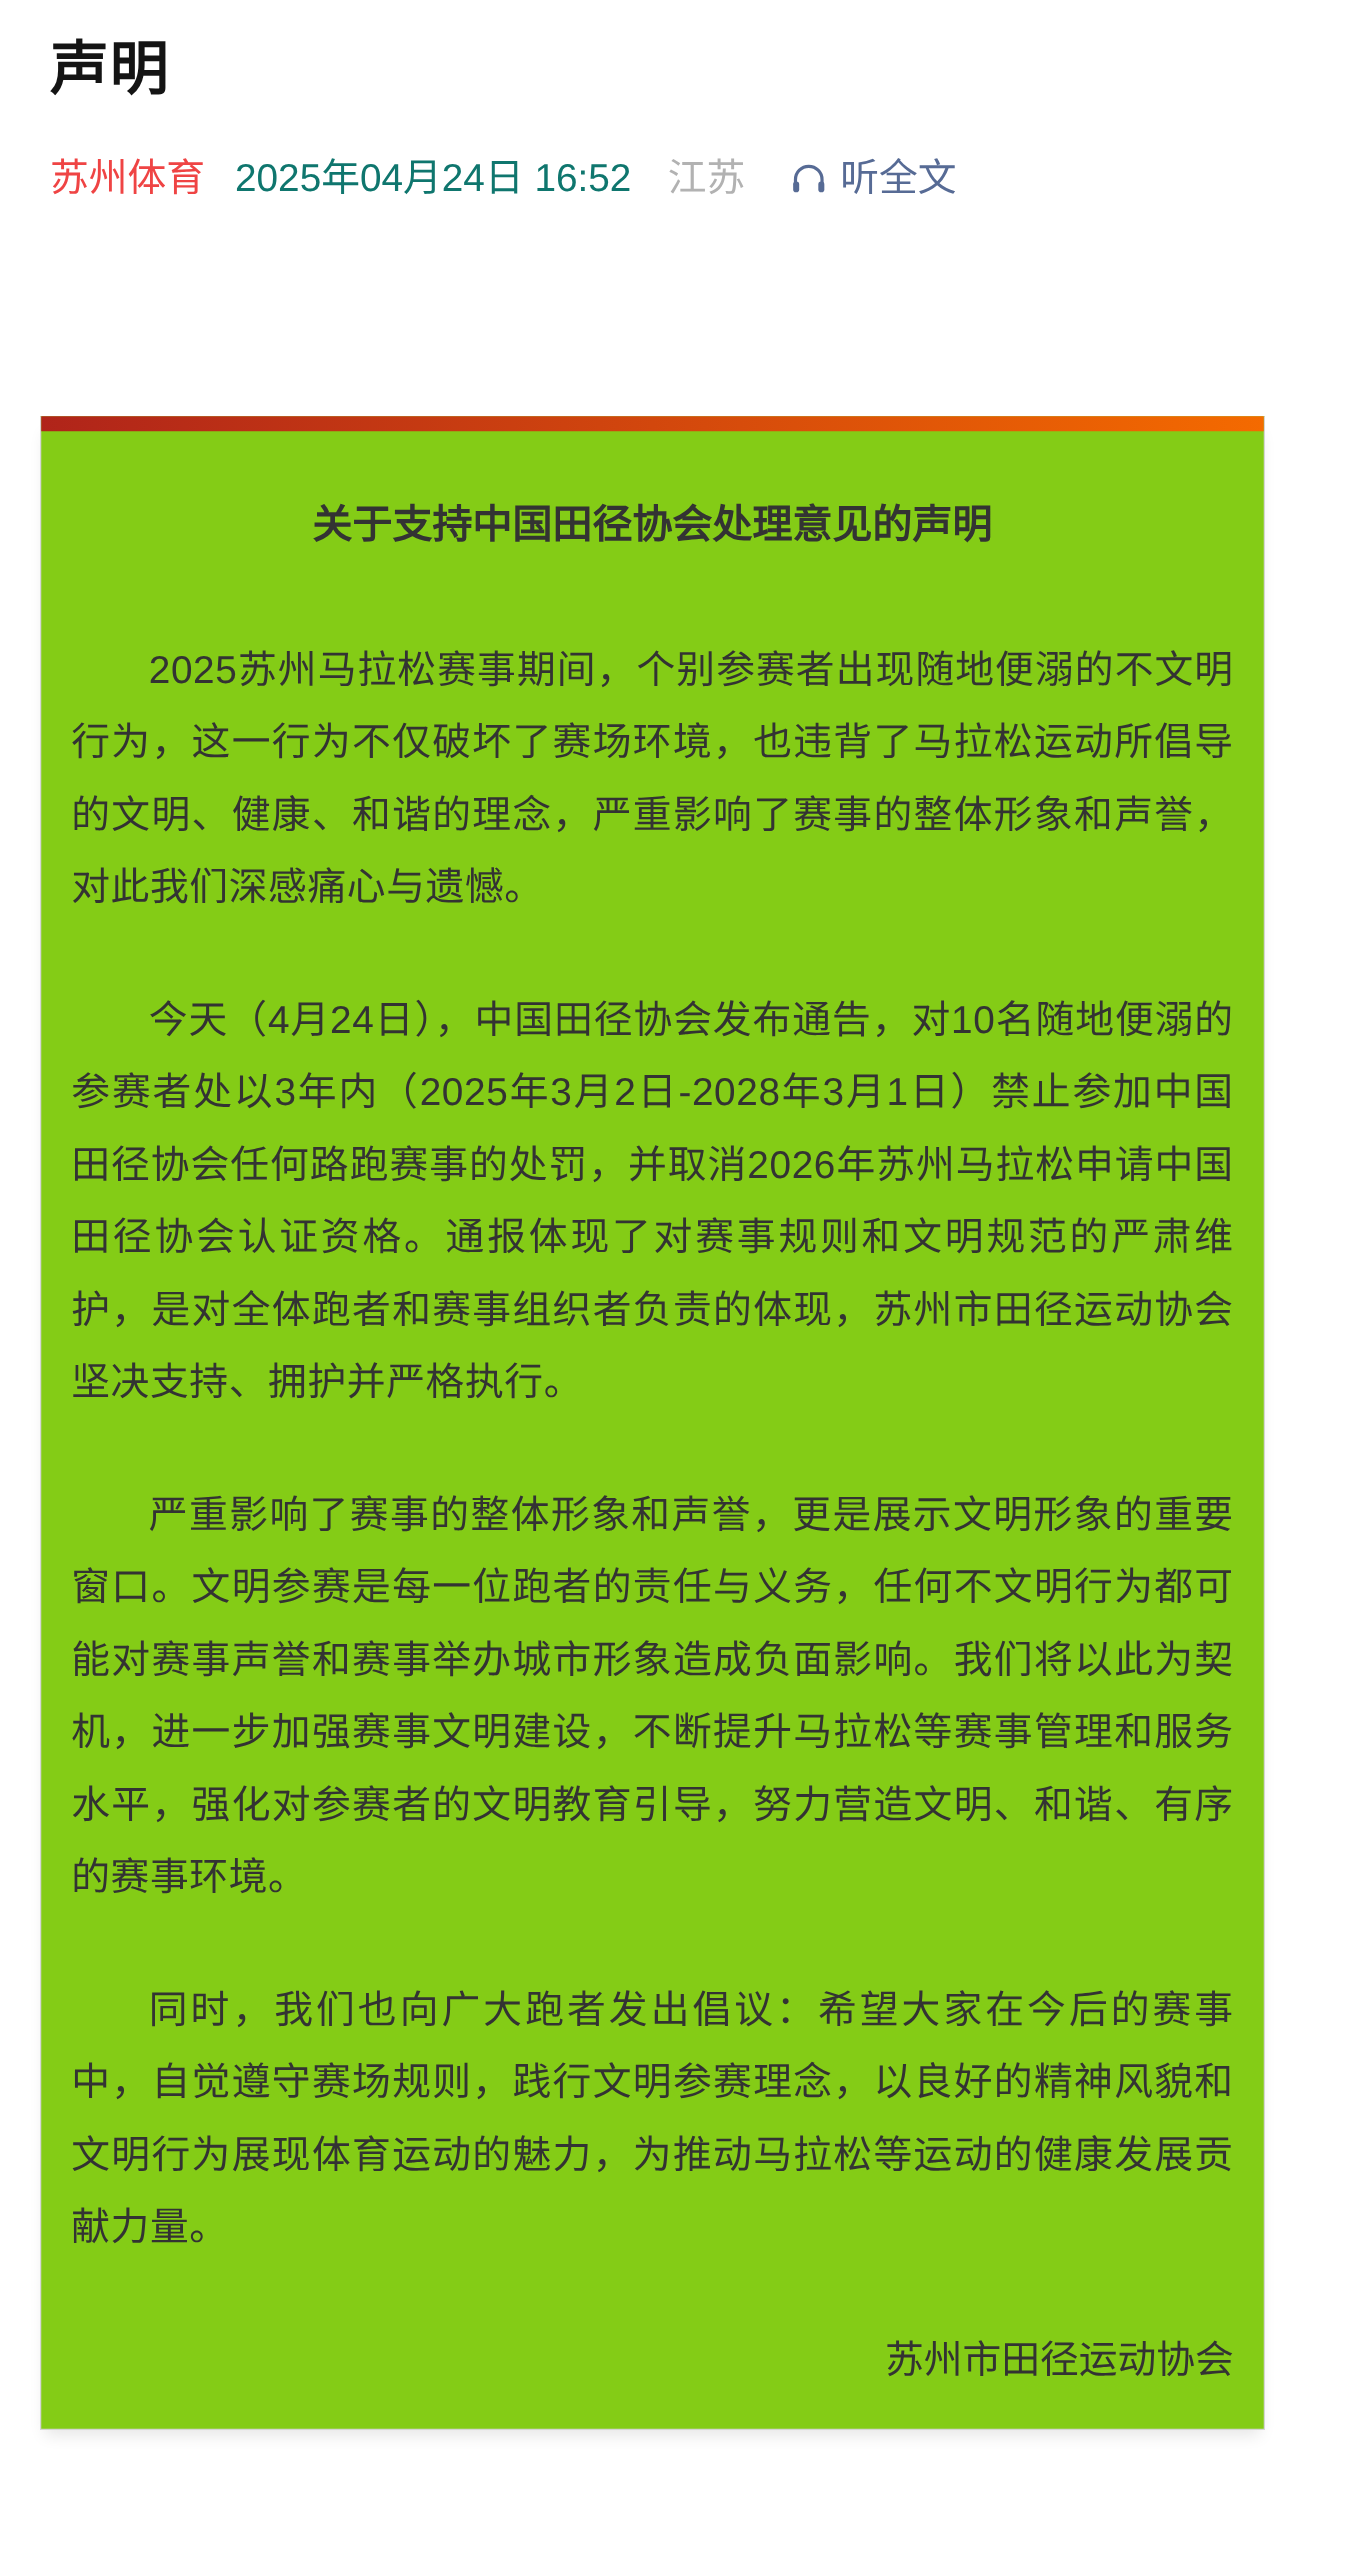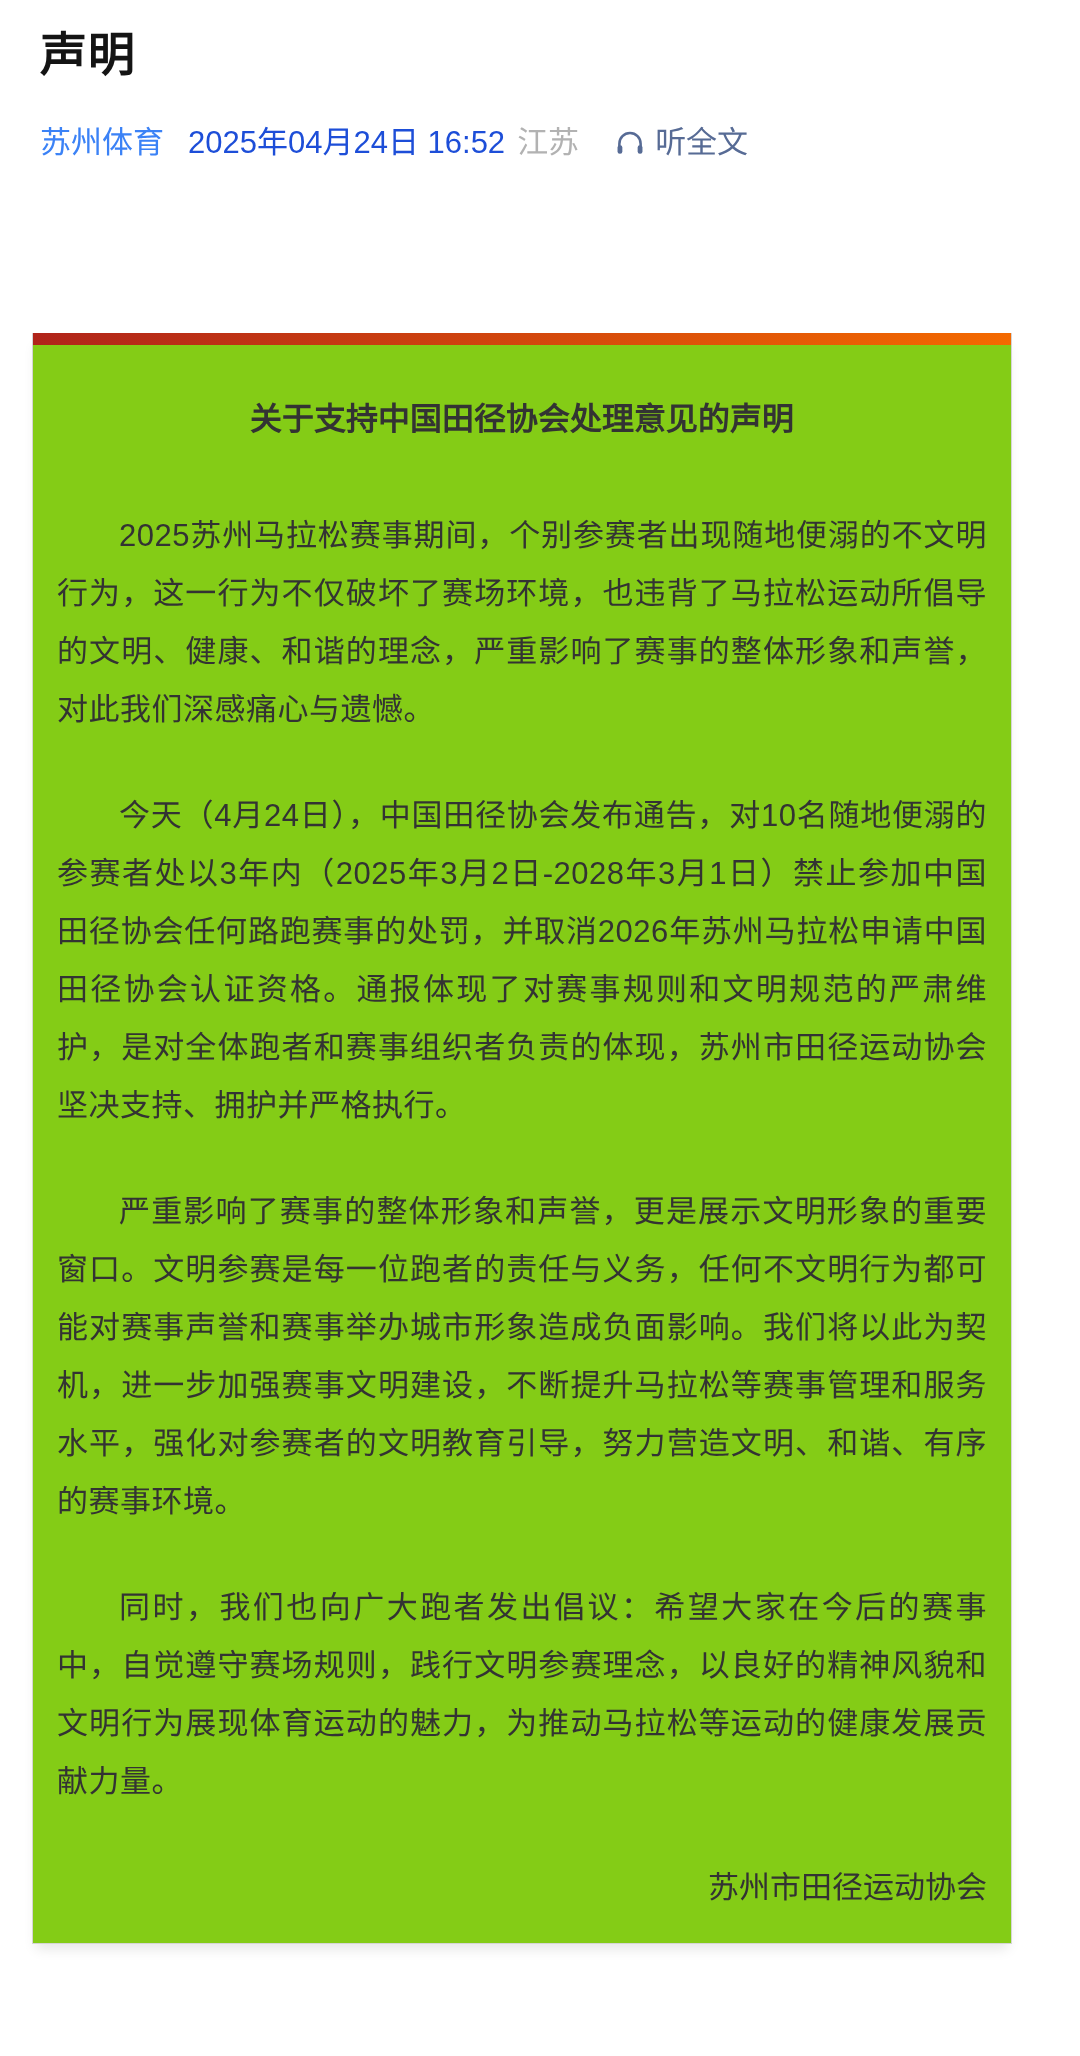--- a/index.html
+++ b/index.html
@@ -22,23 +22,23 @@
     letter-spacing:1px;
   }
   .byline {
     margin:36px 0 0 40px;
     display:flex;
     align-items:center;
     font-size:31px;
     line-height:44px;
     white-space:nowrap;
   }
-  .account-link { color:#3b82f6; cursor:pointer; }
-  .publish-date { color:#1d4ed8; margin-left:24px; }
-  .location-label { color:#b2b2b2; margin-left:12px; }
+  .account-link { color:#ef4444; cursor:pointer; }
+  .publish-date { color:#0f766e; margin-left:24px; }
+  .location-label { color:#b2b2b2; margin-left:29px; }
   .listen-button {
     margin-left:34px;
     display:flex; align-items:center;
     color:#576b95; cursor:pointer;
     background:none; border:none;
     font-size:31px; line-height:44px;
     font-family:inherit;
   }
   .listen-button svg { display:block; margin-right:8px; }
   .statement-box {

